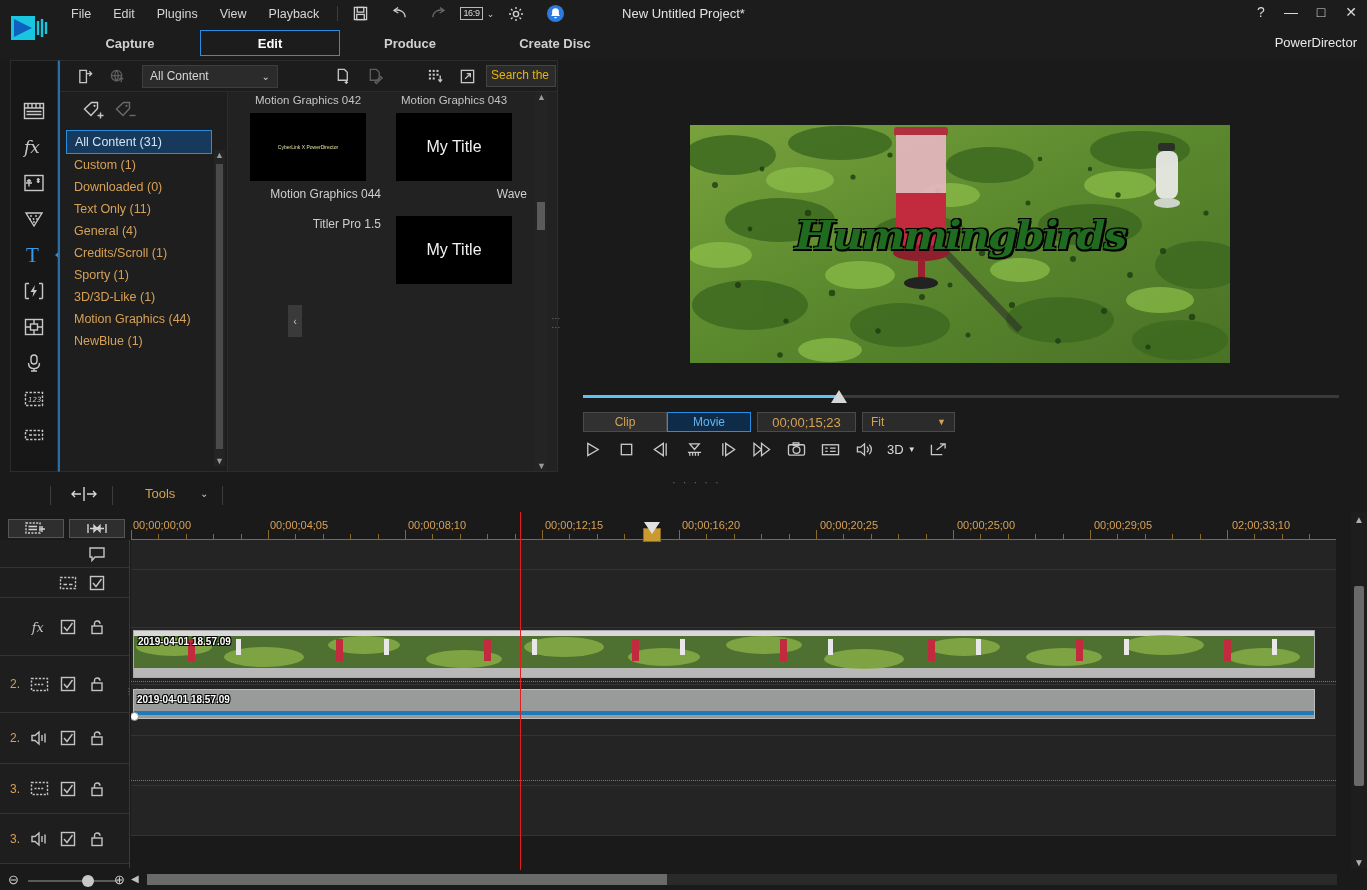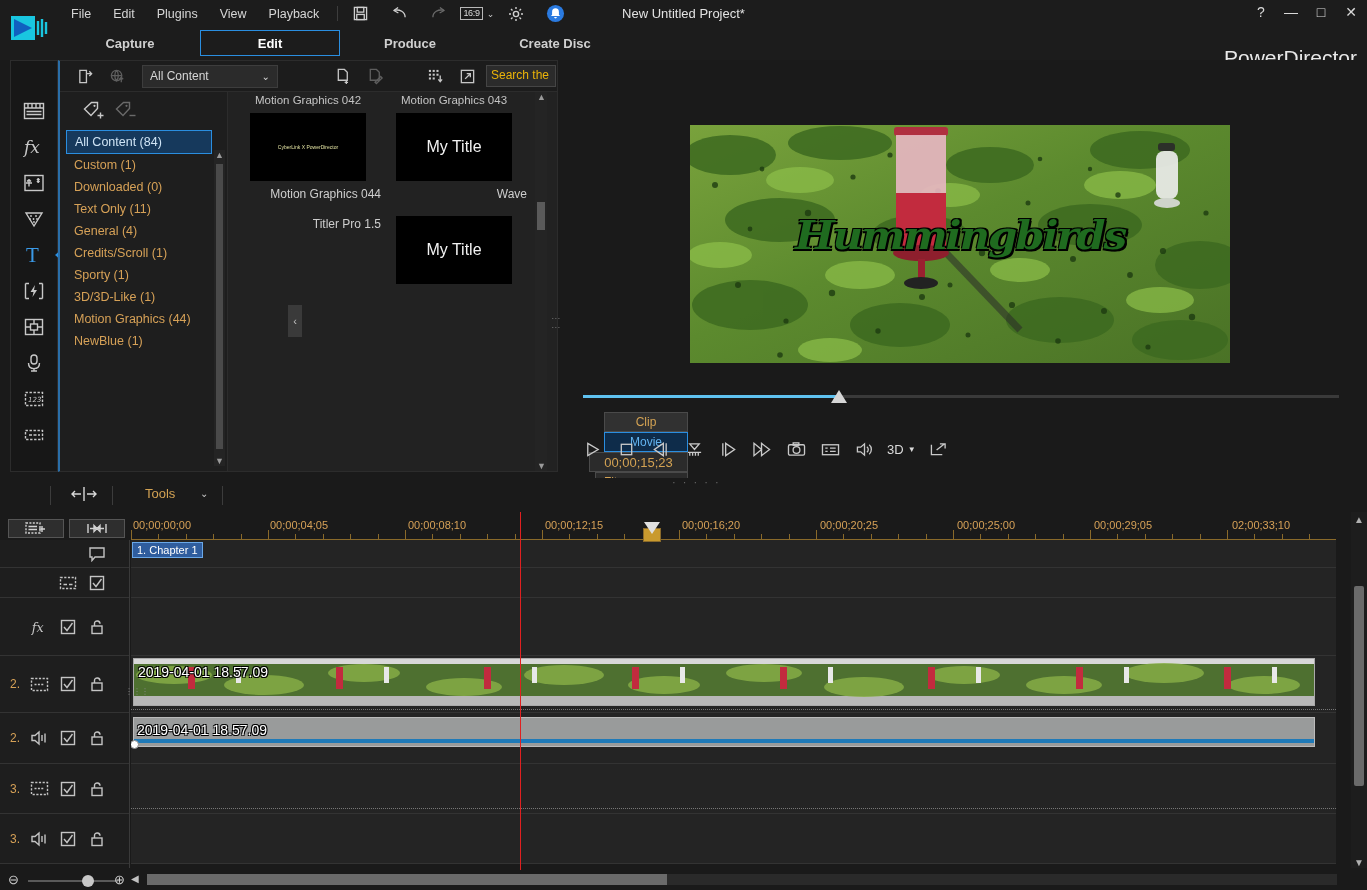--- a/index.html
+++ b/index.html
@@ -54,22 +54,22 @@
   }
   .tabs { position: absolute; left: 60px; top: 0; display: flex; }
   .tab {
     width: 140px; height: 26px; margin-top: 3px; display: flex;
     align-items: center; justify-content: center;
     font-size: 13px; font-weight: bold; color: #d0d0d0;
   }
   .tab.active { border: 1px solid #2a8ee0; color: #ffffff; }
   .tab.wide { width: 150px; }
   .brand {
-    position: absolute; right: 10px; top: 19px;
-    font-size: 21px; color: #e8e8e8; letter-spacing: 0px;
+    position: absolute; right: 10px; top: 8px;
+    font-size: 13px; color: #e8e8e8; letter-spacing: 0px;
   }
 
   
   .main { position: absolute; top: 60px; left: 0; width: 1367px; height: 418px; background: #1a1a1a; }
 
   
   .rail {
     position: absolute; left: 10px; top: 0px; width: 48px; height: 412px;
     background: #171717; border: 1px solid #2c2c2c;
     display: flex; flex-direction: column; align-items: center; padding-top: 32px;
@@ -183,21 +183,21 @@
   .scrub {
     position: absolute; left: 18px; top: 330px; width: 756px; height: 14px;
   }
   .scrub-track { position: absolute; top: 5px; left: 0; width: 756px; height: 3px; background: #3a3a3a; }
   .scrub-fill { position: absolute; top: 5px; left: 0; width: 255px; height: 3px; background: #5fc2f0; }
   .scrub-head {
     position: absolute; left: 248px; top: 0px; width: 0; height: 0;
     border-left: 8px solid transparent; border-right: 8px solid transparent;
     border-bottom: 13px solid #d6d6d6;
   }
-  .pl-row1 { position: absolute; left: 18px; top: 352px; display: flex; gap: 0px; align-items: flex-end; flex-direction: column; }
+  .pl-row1 { position: absolute; left: 18px; top: 352px; display: flex; gap: 0px; align-items: flex-end; }
   .seg {
     width: 84px; height: 20px; display: flex; align-items: center; justify-content: center;
     font-size: 12px; background: #313131; border: 1px solid #4a4a4a; color: #d3a253;
   }
   .seg.on { background: #0e2c4a; border: 1px solid #2a8ee0; color: #62b3ef; }
   .tc {
     margin-left: 6px; width: 99px; height: 20px; background: #2b2b2b; border: 1px solid #4a4a4a;
     display: flex; align-items: center; justify-content: center;
     font-size: 13px; color: #d3a253; letter-spacing: 0px;
   }
@@ -259,21 +259,21 @@
   }
   .clip-video {
     position: absolute; left: 2px; top: 2px; width: 1182px; height: 48px;
     background: linear-gradient(#8fa56a, #6f8a4e); overflow: hidden; border: 1px solid #aaa;
   }
   .clip-audio {
     position: absolute; left: 2px; top: 4px; width: 1182px; height: 30px;
     background: #999b9b; border: 1px solid #bbb;
   }
   .clip-label {
-    position: absolute; left: 4px; top: 5px; font-size: 14px; color: #fff; font-weight: normal;
+    position: absolute; left: 4px; top: 5px; font-size: 10px; color: #fff; font-weight: bold;
     text-shadow: 1px 1px 0 #000, -1px -1px 0 #000, 1px -1px 0 #000, -1px 1px 0 #000;
     white-space: nowrap; z-index: 4;
   }
   .playhead-line {
     position: absolute; left: 520px; top: 0px; width: 1px; height: 358px; background: #e02020; z-index: 20;
   }
   .playhead-grip {
     position: absolute; left: 512px; top: 14px; width: 18px; height: 14px;
     background: #c99a2e; border: 1px solid #8a6a2a; z-index: 21;
   }
@@ -517,21 +517,21 @@
           </div>
           <div class="tag-ico dim">
             <svg width="24" height="22" viewBox="0 0 24 22">
                 <path class="leaf" d="M2.5 9 L9.5 2.5 L15.5 2.5 L15.5 8.5 L9 15.5 Z"></path>
                 <circle cx="12.5" cy="5.8" r="1.1" fill="currentColor"></circle>
                 <path class="leaf" d="M15.5 15.5 L21.5 15.5"></path>
               </svg>
           </div>
         </div>
         <div class="cat-list">
-          <div class="cat-item sel">All Content (84)</div>
+          <div class="cat-item sel">All Content (31)</div>
           <div class="cat-item">Custom  (1)</div>
           <div class="cat-item">Downloaded  (0)</div>
           <div class="cat-item">Text Only  (11)</div>
           <div class="cat-item">General  (4)</div>
           <div class="cat-item">Credits/Scroll  (1)</div>
           <div class="cat-item">Sporty  (1)</div>
           <div class="cat-item">3D/3D-Like  (1)</div>
           <div class="cat-item">Motion Graphics  (44)</div>
           <div class="cat-item">NewBlue  (1)</div>
         </div>
@@ -979,23 +979,20 @@
         <svg width="16" height="16" viewBox="0 0 16 16">
             <rect class="leaf" x="3" y="7" width="10" height="7.5"></rect>
             <path class="leaf" d="M5.5 7 L5.5 4.5 C5.5 2.8 7 1.8 8.5 2 C10 2.2 11 3.2 11 4.8"></path>
           </svg>
       </div>
     </div>
 
   </div>
 
   <div class="tracks">
-    <div class="trow" style="height:28px">
-      <div class="chapter-mark">1. Chapter 1</div>
-    </div>
     <div class="trow" style="height:30px"></div>
     <div class="trow" style="height:58px"></div>
     <div class="trow" style="height:57px">
       <div class="clip-video">
         <svg width="1182" height="48" viewBox="0 0 1182 48" preserveAspectRatio="none" style="position:absolute;left:0;top:0">
           <rect width="1182" height="48" fill="#6f8a4e"></rect>
           <rect width="1182" height="5" fill="#d8d8d8"></rect>
           <rect y="37" width="1182" height="11" fill="#b8b8b8"></rect>
           <g fill="#4e7030">
             <rect x="0" y="5" width="1182" height="32"></rect>

